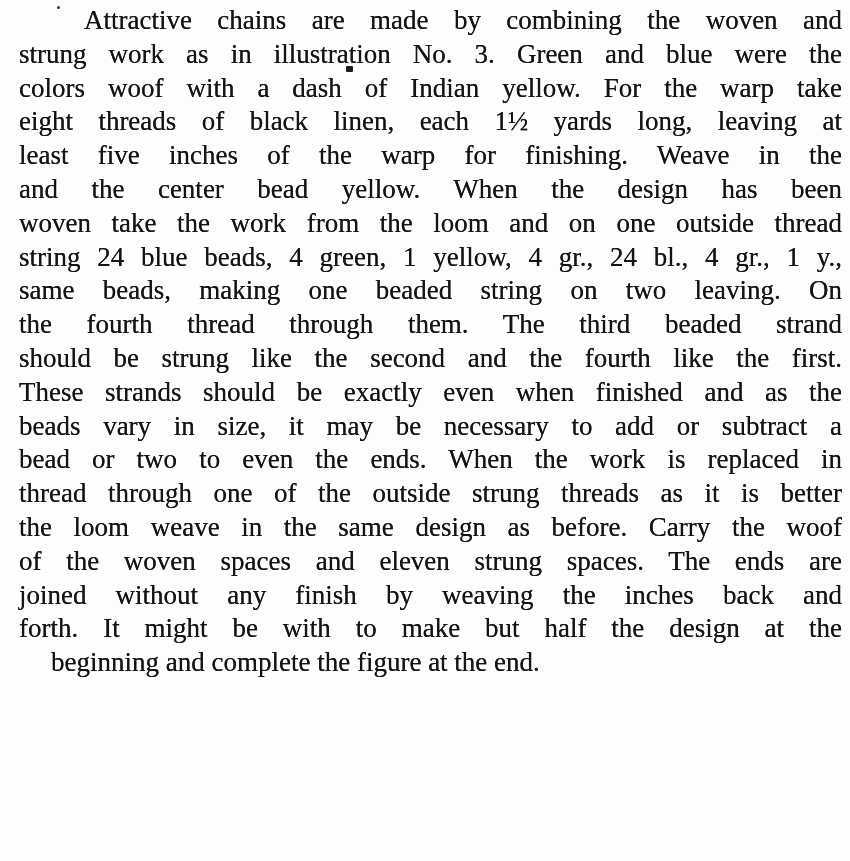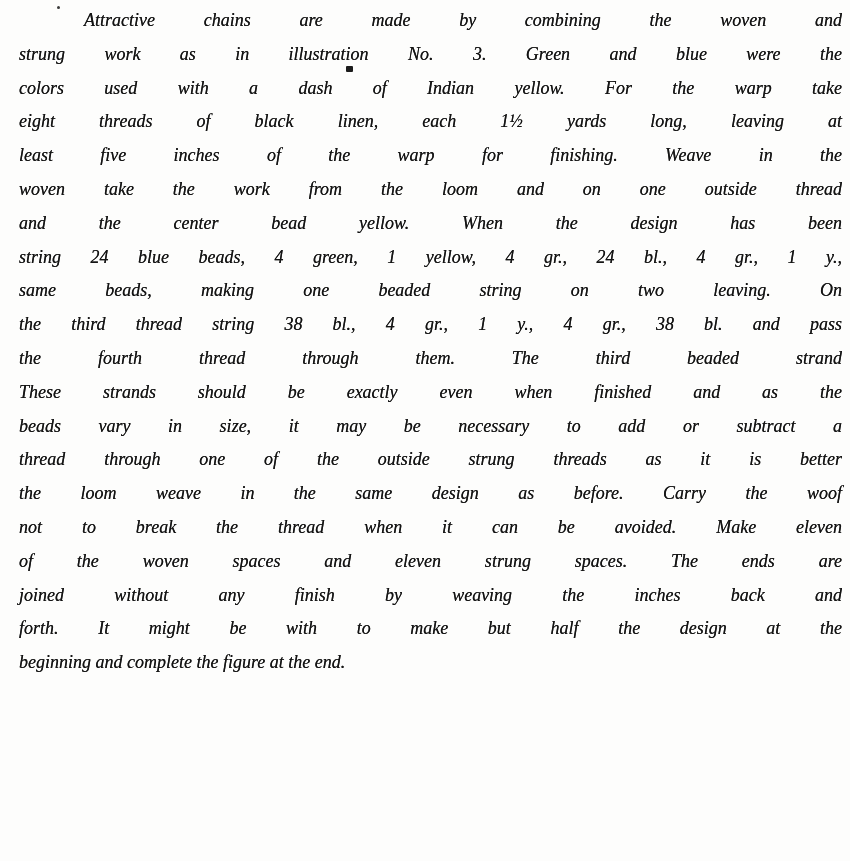--- a/index.html
+++ b/index.html
@@ -18,34 +18,34 @@
     height: 861px;
     box-sizing: border-box;
     padding: 4px 8px 0 19px;
     background: #fdfdfc;
   }
   .paragraph {
     width: 100%;
   }
   .line {
     font-family: "Liberation Serif", "DejaVu Serif", serif;
-    font-size: 18px;
+    font-size: 27px;
     line-height: 33.8px;
     color: #141414;
     text-align: justify;
     text-align-last: justify;
     white-space: normal;
     text-shadow: 0 0 0.5px rgba(10,10,10,0.85);
-    font-style: italic;
   }
   .line.first {
     text-indent: 65px;
   }
   .line.last {
     text-align-last: left;
+    margin-left: 32px;
   }
   .ink-blot {
     position: absolute;
     left: 346px;
     top: 66px;
     width: 7px;
     height: 6px;
     background: #1c1c1c;
     border-radius: 1px;
   }
@@ -61,32 +61,32 @@
 </style>
 </head>
 <body>
 
 <div class="page">
   <div class="speck"></div>
   <div class="ink-blot"></div>
   <div class="paragraph">
     <div class="line first">Attractive chains are made by combining the woven and</div>
     <div class="line">strung work as in illustration No. 3.  Green and blue were the</div>
-    <div class="line">colors used with a dash of Indian yellow.  For the warp take</div>
+    <div class="line">colors woof with a dash of Indian yellow.  For the warp take</div>
     <div class="line">eight threads of black linen, each 1½ yards long, leaving at</div>
     <div class="line">least five inches of the warp for finishing.  Weave in the</div>
+    <div class="line">and the center bead yellow.  When the design has been</div>
     <div class="line">woven take the work from the loom and on one outside thread</div>
-    <div class="line">and the center bead yellow.  When the design has been</div>
     <div class="line">string 24 blue beads, 4 green, 1 yellow, 4 gr., 24 bl., 4 gr., 1 y.,</div>
     <div class="line">same beads, making one beaded string on two leaving.  On</div>
-    <div class="line">the third thread string 38 bl., 4 gr., 1 y., 4 gr., 38 bl. and pass</div>
     <div class="line">the fourth thread through them.  The third beaded strand</div>
+    <div class="line">should be strung like the second and the fourth like the first.</div>
     <div class="line">These strands should be exactly even when finished and as the</div>
     <div class="line">beads vary in size, it may be necessary to add or subtract a</div>
+    <div class="line">bead or two to even the ends.  When the work is replaced in</div>
     <div class="line">thread through one of the outside strung threads as it is better</div>
     <div class="line">the loom weave in the same design as before.  Carry the woof</div>
-    <div class="line">not to break the thread when it can be avoided.  Make eleven</div>
     <div class="line">of the woven spaces and eleven strung spaces.  The ends are</div>
     <div class="line">joined without any finish by weaving the inches back and</div>
     <div class="line">forth.  It might be with to make but half the design at the</div>
     <div class="line last">beginning and complete the figure at the end.</div>
   </div>
 </div>
 
 </body></html>

